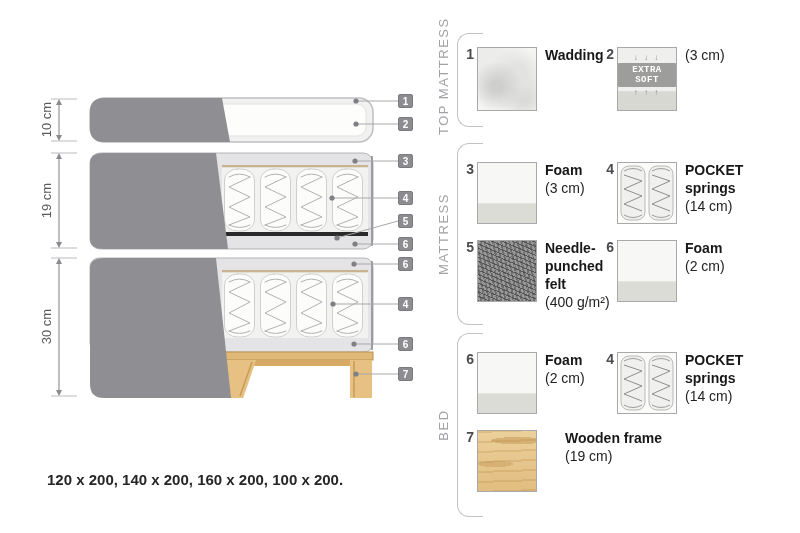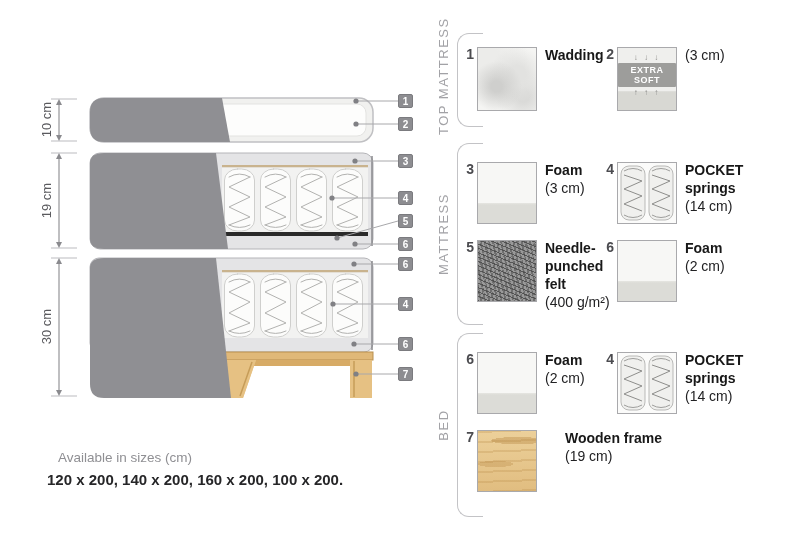--- a/index.html
+++ b/index.html
@@ -43,21 +43,21 @@
      #818181;}
   .sw-wood{background:
      radial-gradient(ellipse 44px 6px at 68% 16%, rgba(176,126,56,.35) 0 60%, rgba(0,0,0,0) 61%),
      radial-gradient(ellipse 30px 5px at 30% 55%, rgba(176,126,56,.28) 0 60%, rgba(0,0,0,0) 61%),
      repeating-linear-gradient(178deg, rgba(186,140,72,.28) 0 2px, rgba(0,0,0,0) 2px 10px),
      linear-gradient(180deg,#ecd09a,#e1bd80);}
 
   .badge-wrap{position:absolute;left:0;top:5px;width:100%;text-align:center;}
   .badge-arrows{font-size:8px;color:#8d8d8b;letter-spacing:2px;line-height:9px;}
   .badge{display:inline-block;margin:1px 0;background:#9d9d9b;color:#ffffff;font-size:9px;
-         font-weight:bold;letter-spacing:.5px;padding:2px 4px;border-radius:1px;}
+         font-weight:bold;letter-spacing:.5px;padding:2px 4px;border-radius:1px;font-family:Liberation Mono, monospace;}
 
   
   .footer-line1{position:absolute;left:58px;top:450px;font-size:13.5px;color:#8f8f93;}
   .footer-line2{position:absolute;left:47px;top:471px;font-size:15px;font-weight:bold;color:#262628;}
 </style>
 </head>
 <body>
 
 <div class="stage">
 
@@ -300,16 +300,15 @@
     <div class="size">(14 cm)</div>
   </div>
 
   <div class="num" style="left:459px;top:429px">7</div>
   <div class="swatch sw-wood" style="left:477px;top:430px"></div>
   <div class="lbl lbl-wide" style="left:565px;top:429px">
     <div class="name">Wooden frame</div>
     <div class="size">(19 cm)</div>
   </div>
 
-  <div class="footer-line1">Available in sizes (cm)</div>
   <div class="footer-line2">120 x 200, 140 x 200, 160 x 200, 100 x 200.</div>
 
 </div>
 
 </body></html>

